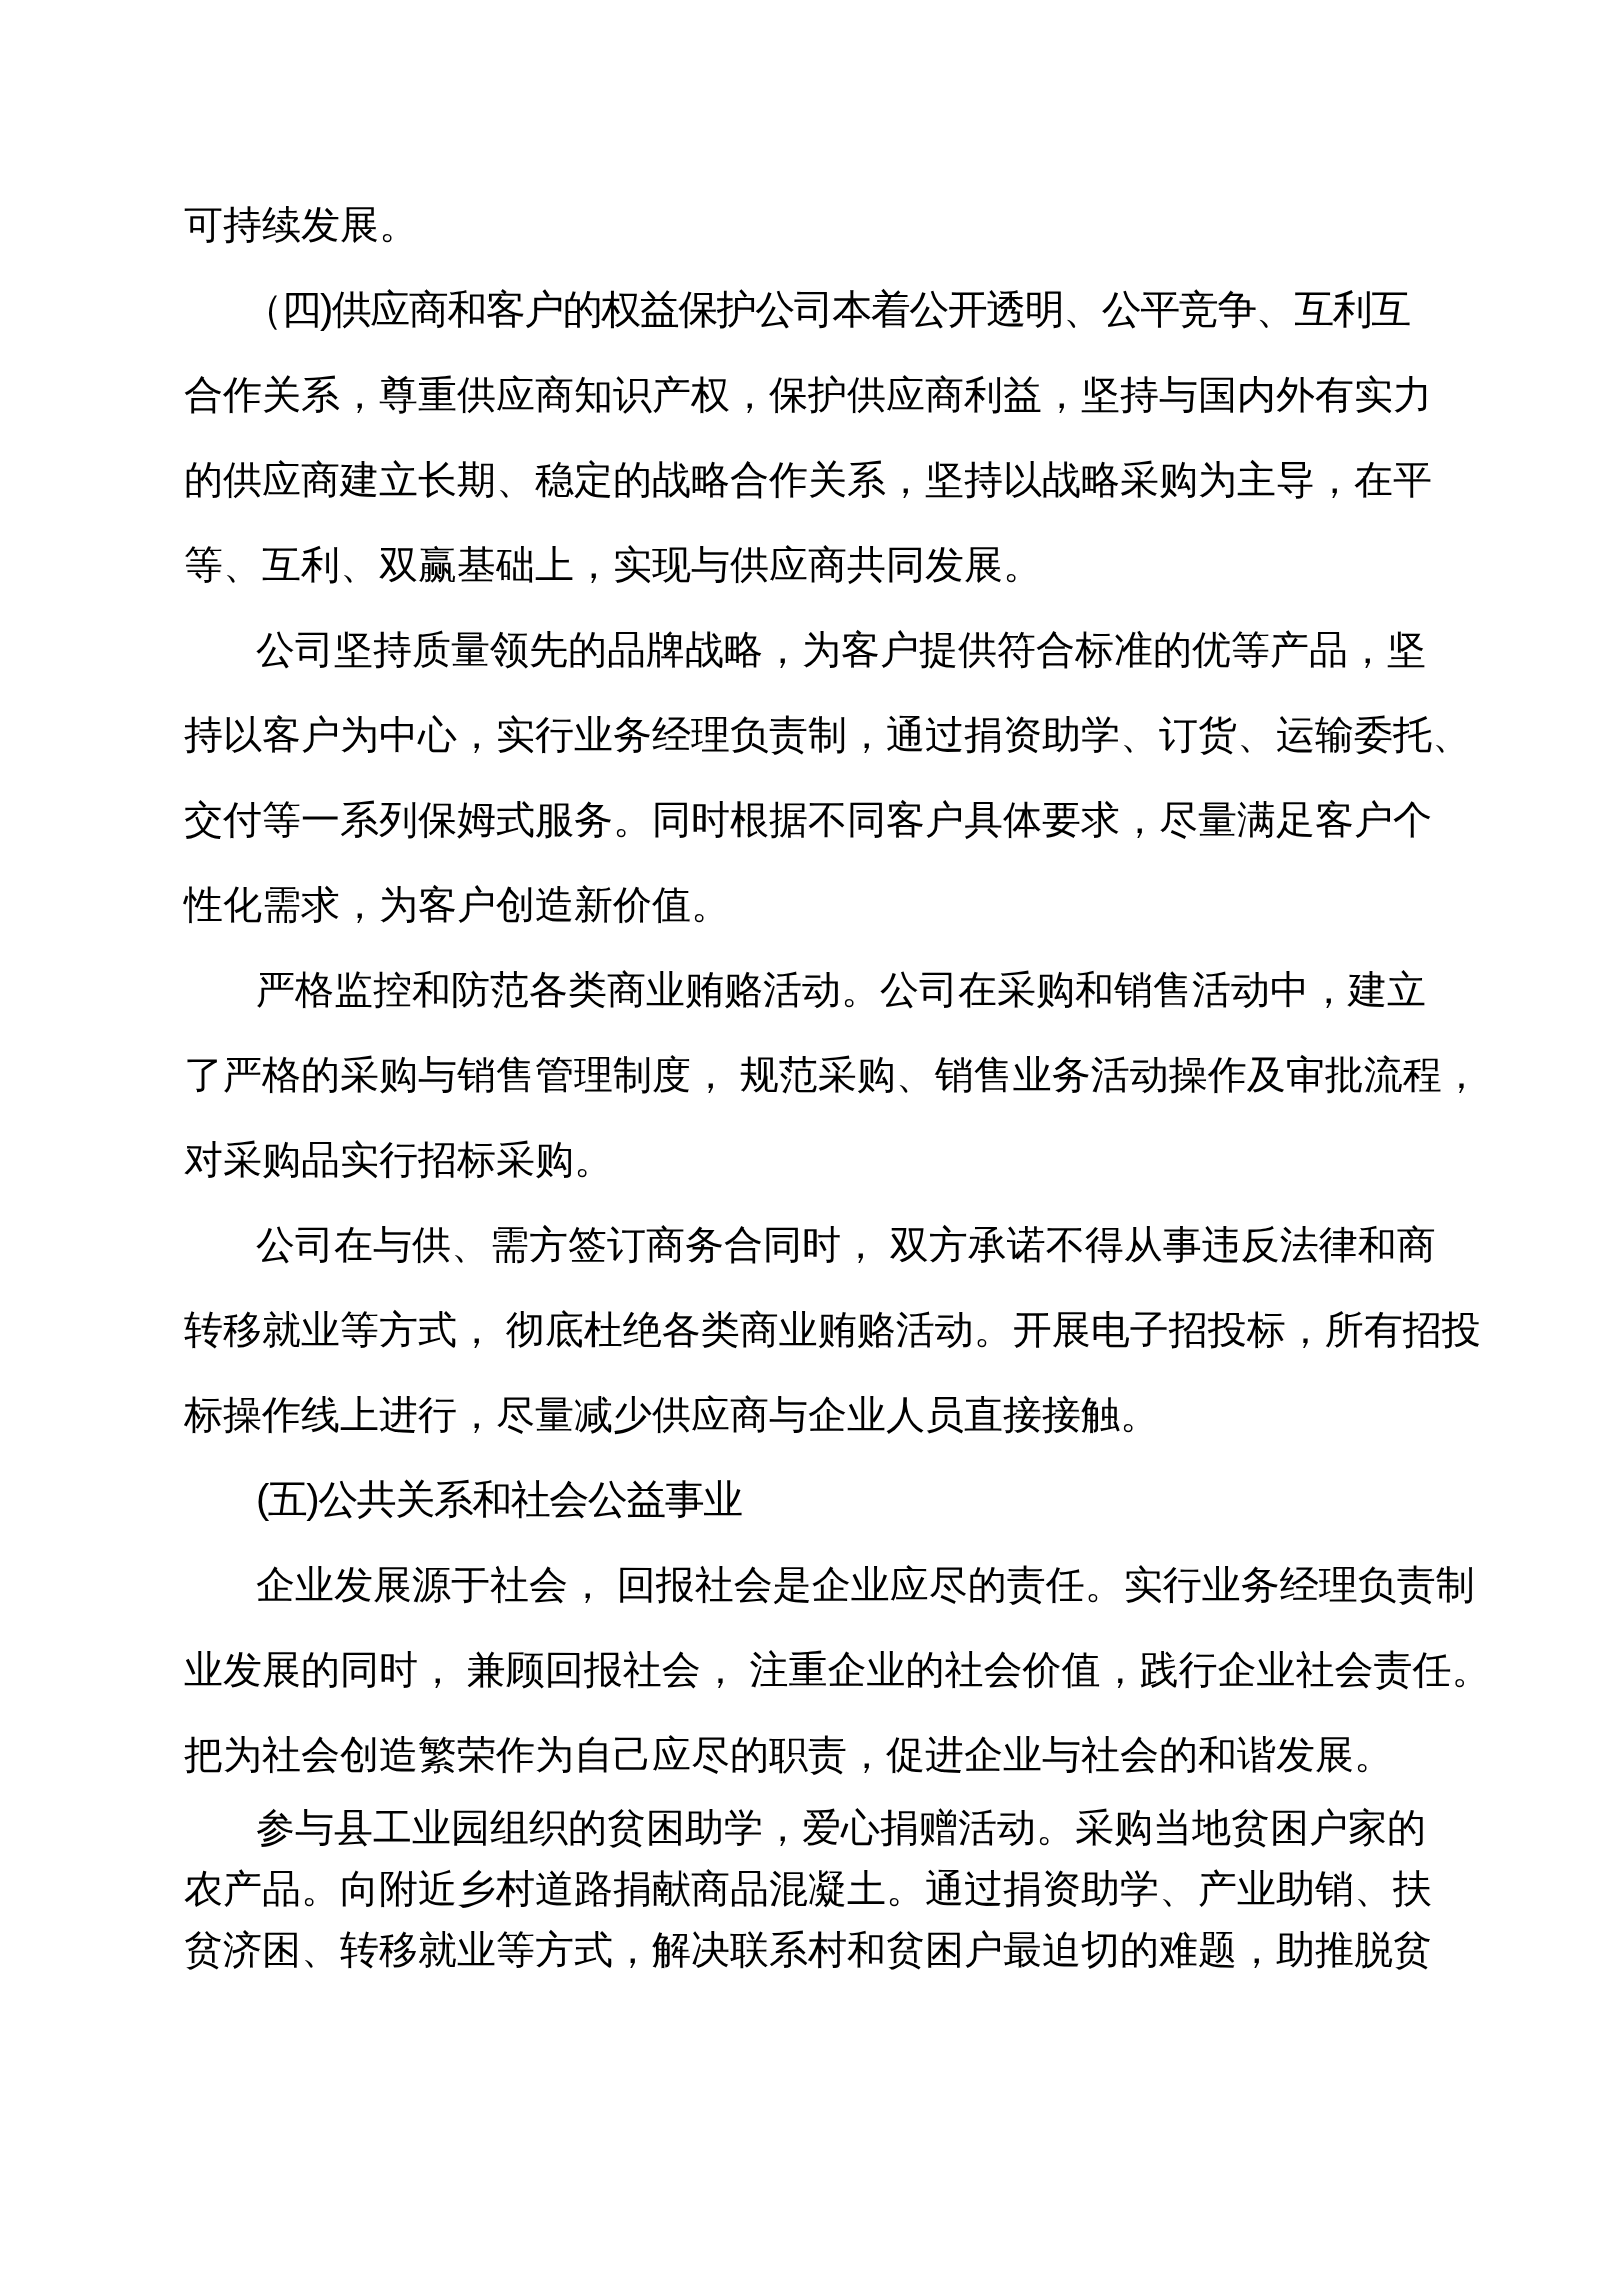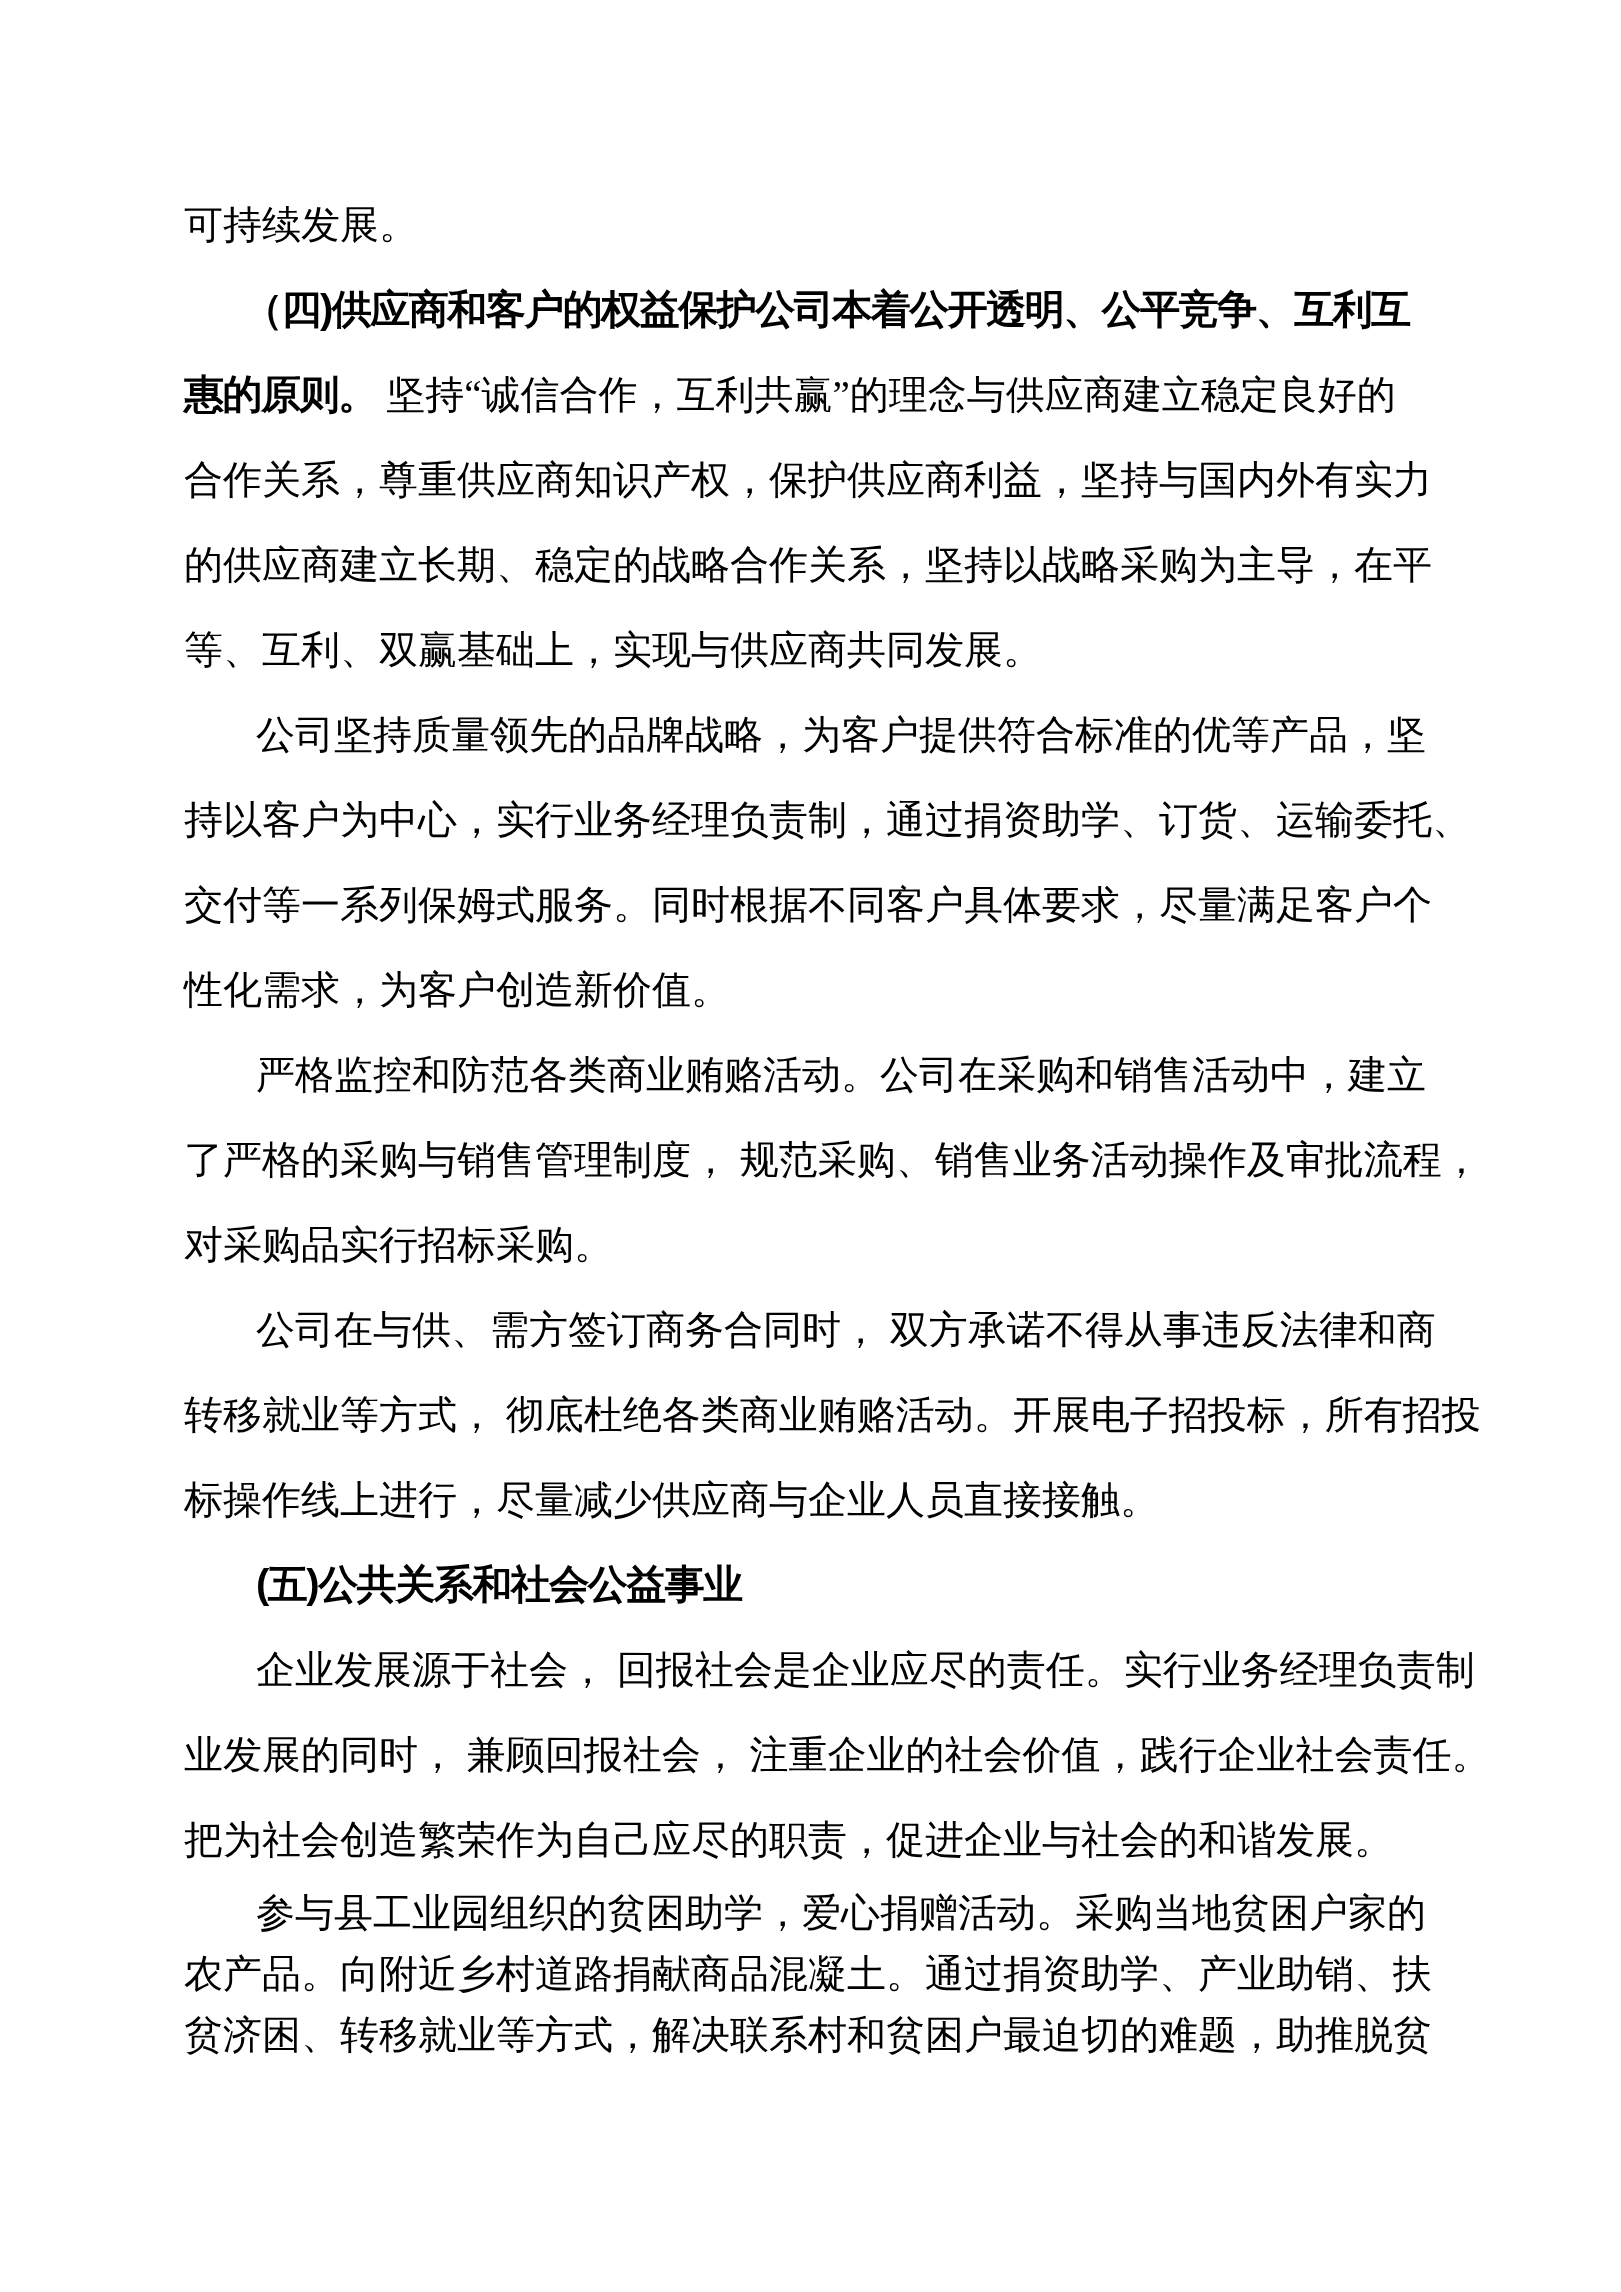--- a/index.html
+++ b/index.html
@@ -25,33 +25,32 @@
     letter-spacing: 0px;
     color: #000000;
     white-space: nowrap;
   }
   .line.tight { line-height: 61px; }
   .indent-1 { padding-left: 59px; }
   .indent-2 { padding-left: 72px; }
   .run { font-weight: normal; }
   .run.bold {
     font-family: "Liberation Sans", "DejaVu Sans", sans-serif;
-    font-weight: 700;
+    font-weight: 400;
     letter-spacing: -1.5px;
     font-size: 40px;
   }
 </style>
 </head>
 <body>
 
 <div class="page">
   <div class="content" id="text-block">
       <div class="line"><span class="run">可持续发展。</span></div>
       <div class="line indent-1"><span class="run bold">（四)供应商和客户的权益保护公司本着公开透明、公平竞争、互利互</span></div>
-      <div class="line"><span class="run bold">惠的原则。</span><span class="run"> 坚持“诚信合作，互利共赢”的理念与供应商建立稳定良好的</span></div>
       <div class="line"><span class="run">合作关系，尊重供应商知识产权，保护供应商利益，坚持与国内外有实力</span></div>
       <div class="line"><span class="run">的供应商建立长期、稳定的战略合作关系，坚持以战略采购为主导，在平</span></div>
       <div class="line"><span class="run">等、互利、双赢基础上，实现与供应商共同发展。</span></div>
       <div class="line indent-2"><span class="run">公司坚持质量领先的品牌战略，为客户提供符合标准的优等产品，坚</span></div>
       <div class="line"><span class="run">持以客户为中心，实行业务经理负责制，通过捐资助学、订货、运输委托、</span></div>
       <div class="line"><span class="run">交付等一系列保姆式服务。同时根据不同客户具体要求，尽量满足客户个</span></div>
       <div class="line"><span class="run">性化需求，为客户创造新价值。</span></div>
       <div class="line indent-2"><span class="run">严格监控和防范各类商业贿赂活动。公司在采购和销售活动中，建立</span></div>
       <div class="line"><span class="run">了严格的采购与销售管理制度， 规范采购、销售业务活动操作及审批流程，</span></div>
       <div class="line"><span class="run">对采购品实行招标采购。</span></div>

